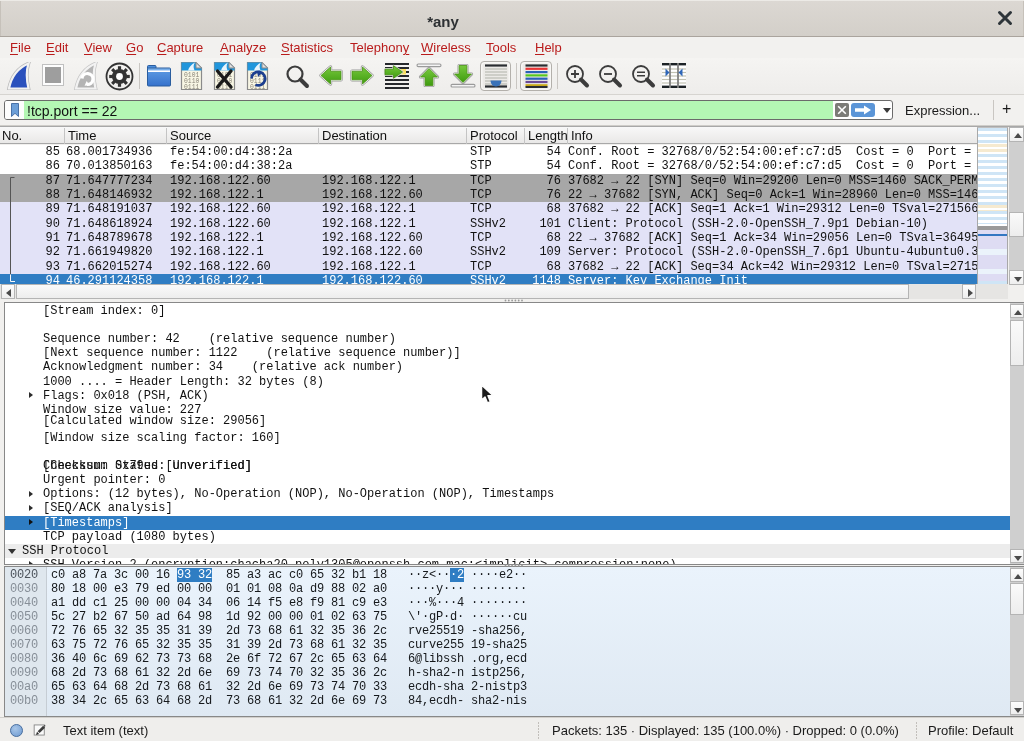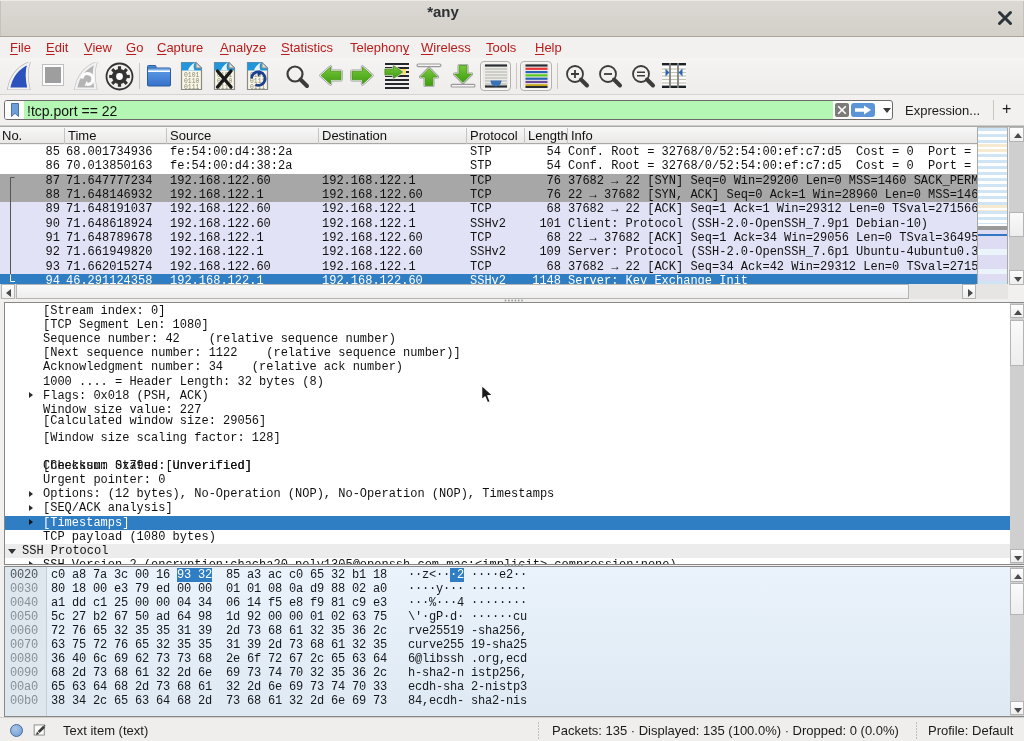--- a/index.html
+++ b/index.html
@@ -5,21 +5,21 @@
 * { margin:0; padding:0; box-sizing:border-box; }
 html,body { width:1024px; height:741px; overflow:hidden; }
 body { font-family:"Liberation Sans", sans-serif; position:relative; background:#f1f0ee; }
 #win { position:absolute; left:0; top:0; width:1024px; height:741px; }
 .abs { position:absolute; }
 
 
 #titlebar { position:absolute; left:0; top:0; width:1024px; height:37px;
   background:linear-gradient(#dcd8d3,#d3cfc9); border-bottom:1px solid #aaa49d;
   box-shadow:inset 0 1px 0 #eceae6, inset 1px 0 0 #c6c1ba, inset -1px 0 0 #c6c1ba; }
-#title { position:absolute; left:0; top:3px; width:886px; text-align:center;
+#title { position:absolute; left:0; top:13px; width:886px; text-align:center;
   font-size:15px; font-weight:bold; color:#2d3033; }
 #closex { position:absolute; left:997px; top:10px; width:16px; height:16px; }
 
 
 #menubar { position:absolute; left:0; top:37px; width:1024px; height:21px;
   background:#f2f1ef; font-size:13px; color:#b91c1c; }
 #menubar span.mi { position:absolute; top:3px; }
 #menubar u { text-decoration:underline; text-underline-offset:2px; }
 
 
@@ -424,29 +424,28 @@
         <i class="tri-l" style="left:4px;top:3.5px"></i>
       </div>
     <div class="sthumb" style="left:16px;top:0;width:893px;height:15px"></div>
     <div class="sbtn" style="left:962px;top:0;width:14px;height:15px">
         <i class="tri-rt" style="left:5px;top:3.5px"></i>
       </div>
   </div>
 
   <div id="detail">
     <div class="drow" style="top:1px;"><span style="position:absolute;left:38px">[Stream index: 0]</span></div>
-    <div class="drow" style="top:15.1px;"><span style="position:absolute;left:38px">[TCP Segment Len: 1080]</span></div>
     <div class="drow" style="top:29.2px;"><span style="position:absolute;left:38px">Sequence number: 42    (relative sequence number)</span></div>
     <div class="drow" style="top:43.3px;"><span style="position:absolute;left:38px">[Next sequence number: 1122    (relative sequence number)]</span></div>
     <div class="drow" style="top:57.4px;"><span style="position:absolute;left:38px">Acknowledgment number: 34    (relative ack number)</span></div>
     <div class="drow" style="top:71.5px;"><span style="position:absolute;left:38px">1000 .... = Header Length: 32 bytes (8)</span></div>
     <div class="drow" style="top:85.6px;"><i class="tri-r" style="left:24px"></i><span style="position:absolute;left:38px">Flags: 0x018 (PSH, ACK)</span></div>
     <div class="drow" style="top:99.7px;"><span style="position:absolute;left:38px">Window size value: 227</span></div>
     <div class="drow" style="top:111px;"><span style="position:absolute;left:38px">[Calculated window size: 29056]</span></div>
-    <div class="drow" style="top:127.9px;"><span style="position:absolute;left:38px">[Window size scaling factor: 128]</span></div>
+    <div class="drow" style="top:127.9px;"><span style="position:absolute;left:38px">[Window size scaling factor: 160]</span></div>
     <div class="drow" style="top:156px;"><span style="position:absolute;left:38px">Checksum: 0x79ed [unverified]</span></div>
     <div class="drow" style="top:156.1px;"><span style="position:absolute;left:38px">[Checksum Status: Unverified]</span></div>
     <div class="drow" style="top:170.2px;"><span style="position:absolute;left:38px">Urgent pointer: 0</span></div>
     <div class="drow" style="top:184.3px;"><i class="tri-r" style="left:24px"></i><span style="position:absolute;left:38px">Options: (12 bytes), No-Operation (NOP), No-Operation (NOP), Timestamps</span></div>
     <div class="drow dsel" style="top:212.5px;"><i class="tri-r" style="left:24px;border-left-color:#111"></i><span style="position:absolute;left:38px">[Timestamps]</span></div>
     <div class="drow" style="top:198.4px;"><i class="tri-r" style="left:24px"></i><span style="position:absolute;left:38px">[SEQ/ACK analysis]</span></div>
     <div class="drow" style="top:226.6px;"><span style="position:absolute;left:38px">TCP payload (1080 bytes)</span></div>
     <div class="drow dgray" style="top:240.7px;"><i class="tri-d" style="left:3px"></i><span style="position:absolute;left:17px">SSH Protocol</span></div>
     <div class="drow" style="top:254.8px;"><i class="tri-r" style="left:24px"></i><span style="position:absolute;left:38px">SSH Version 2 (encryption:chacha20-poly1305@openssh.com mac:&lt;implicit&gt; compression:none)</span></div>
   </div>

